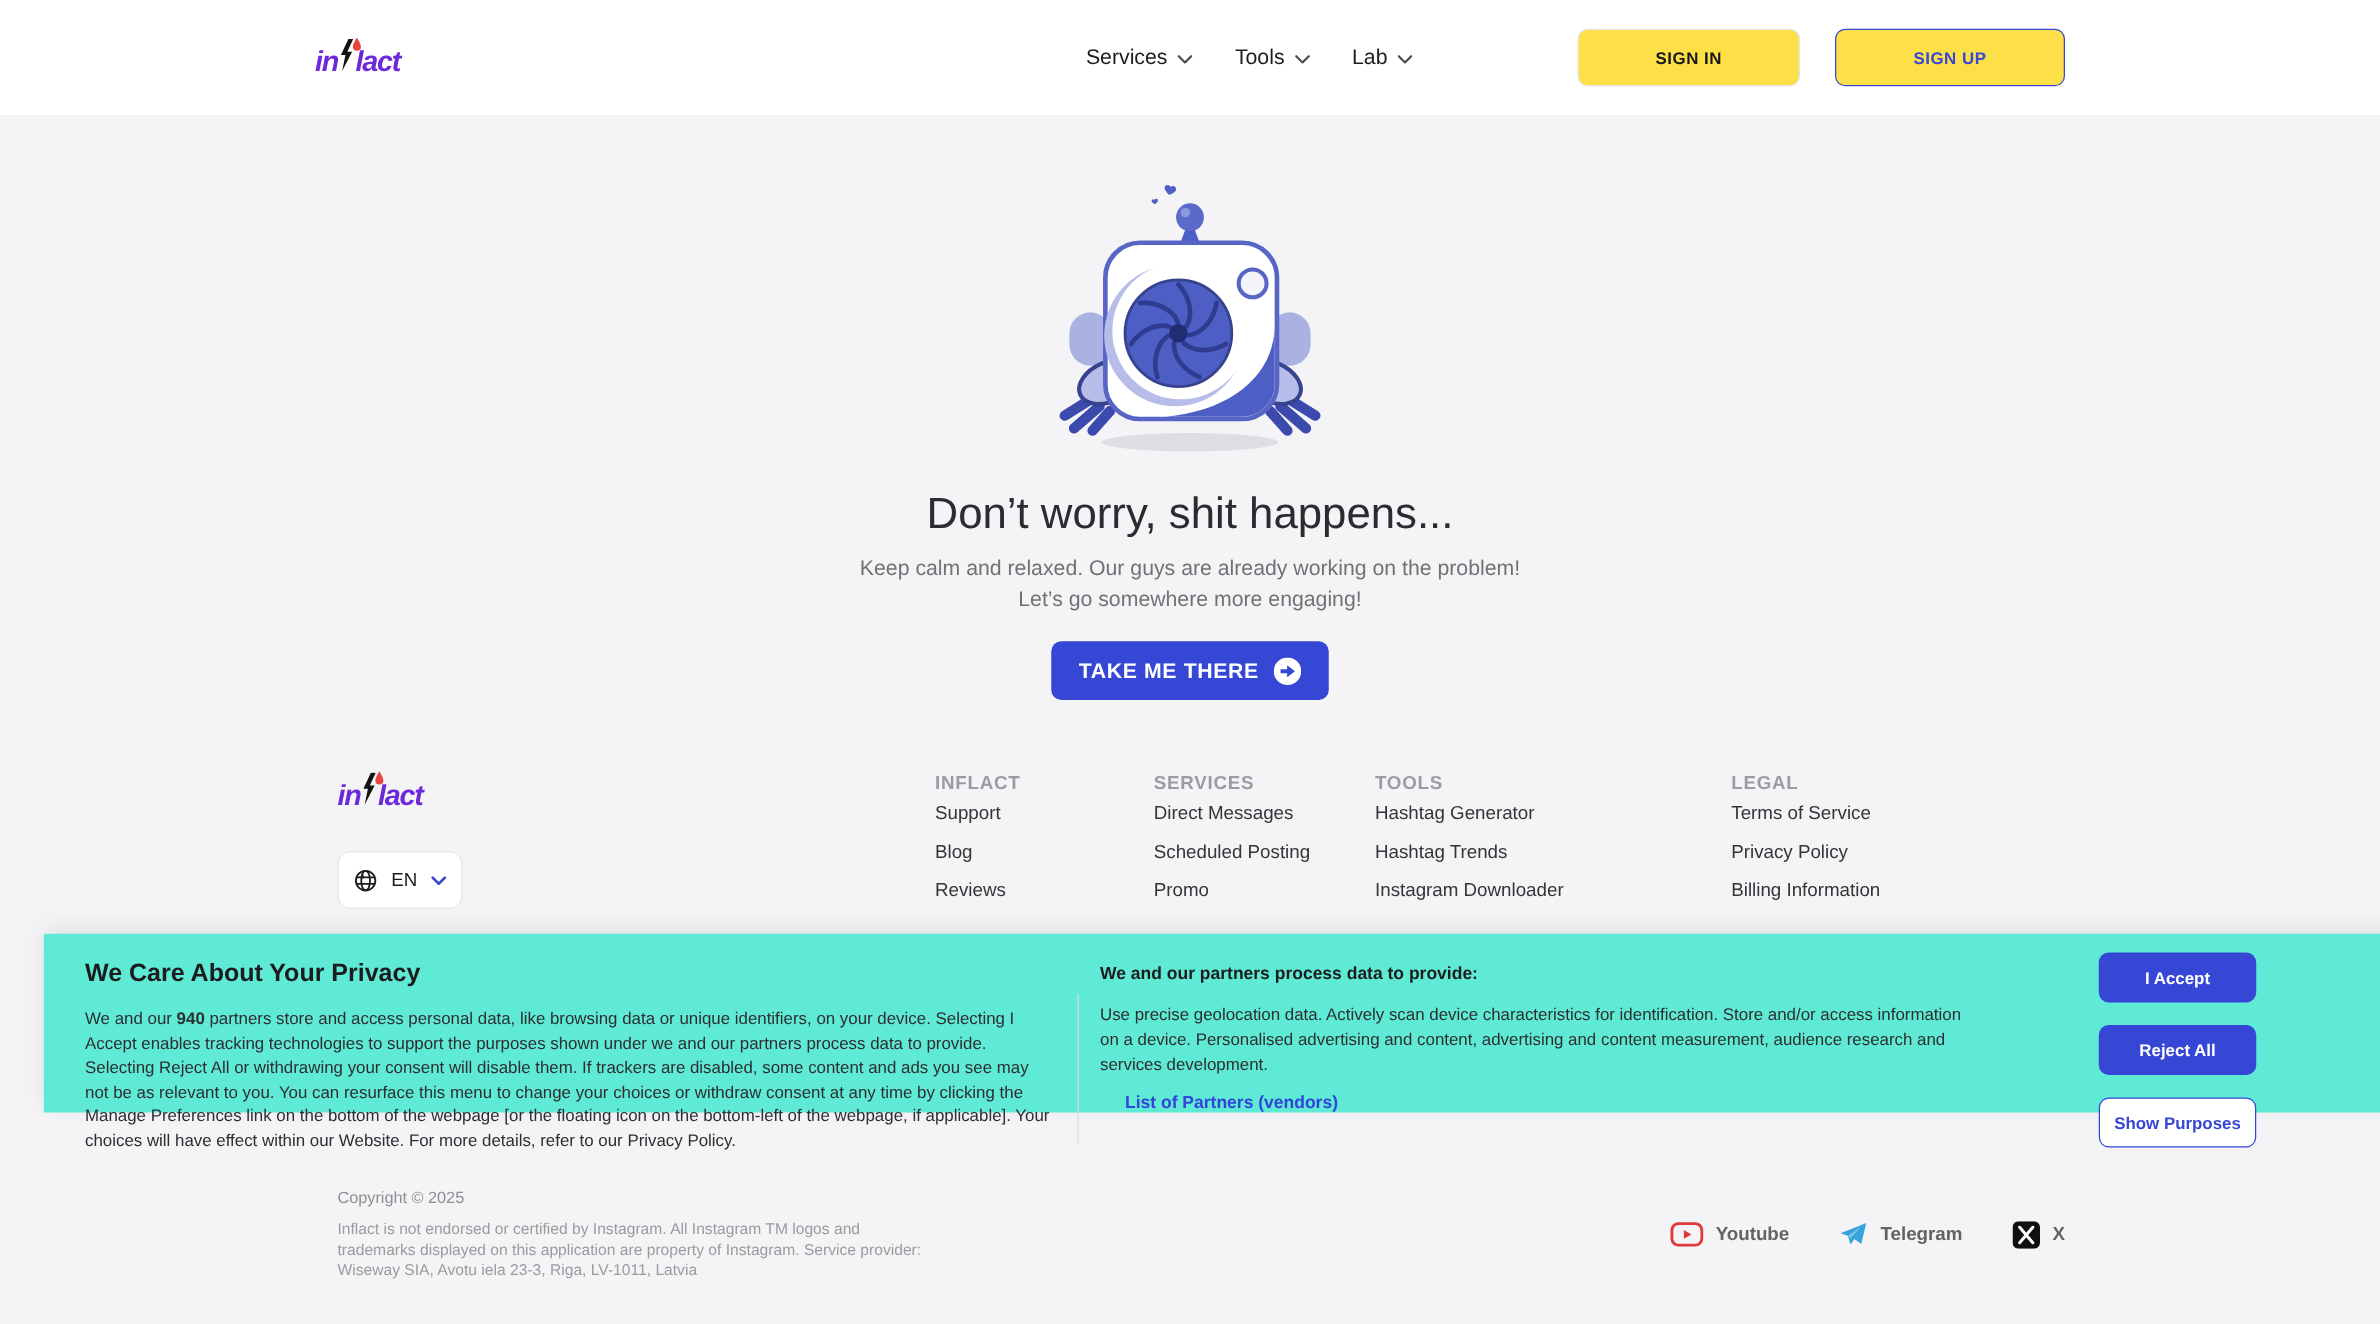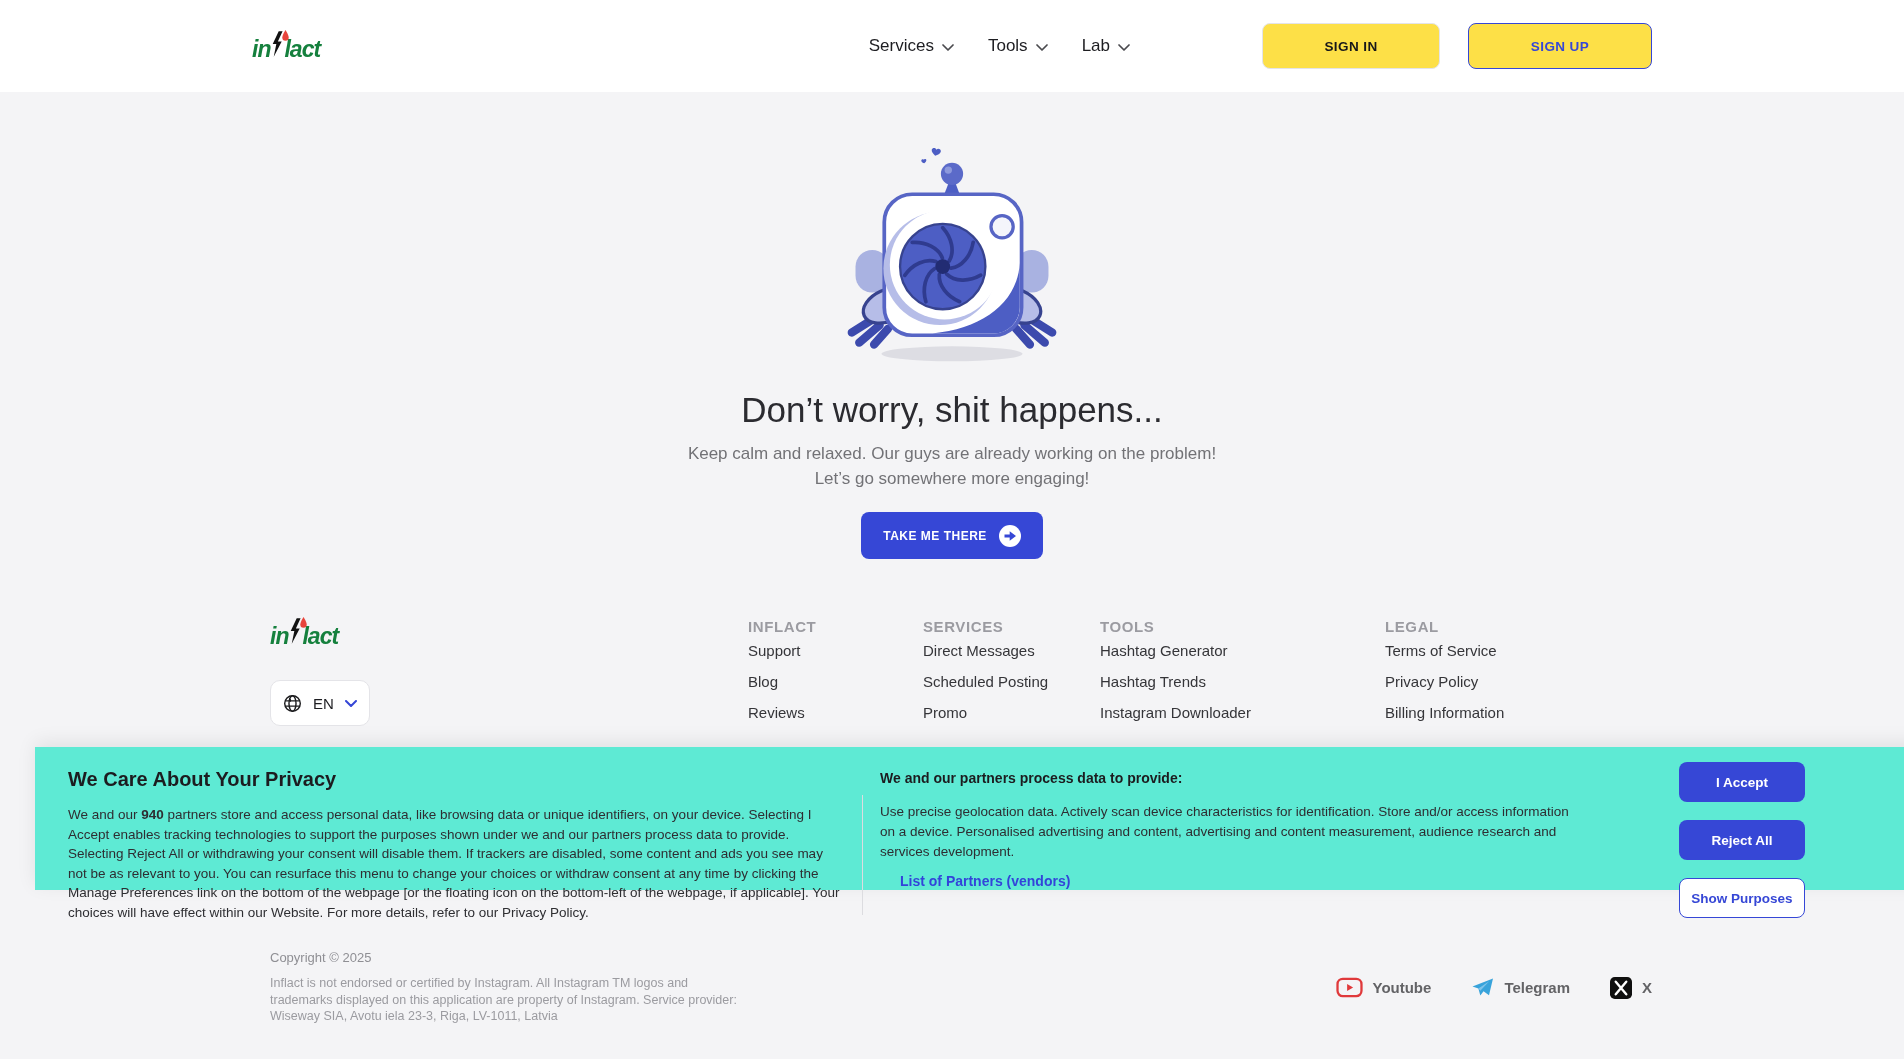--- a/index.html
+++ b/index.html
@@ -9,21 +9,21 @@
     background:#f4f4f6;
     font-family:"Liberation Sans", sans-serif;
     color:#2c2c30;
   }
   .container { position:relative; width:1400px; margin:0 auto; }
 
   
   .site-header { position:absolute; top:0; left:0; width:100%; height:92px; background:#ffffff; z-index:5; }
   .site-header .container { height:92px; display:flex; align-items:center; }
 
-  .logo { position:relative; display:inline-flex; align-items:flex-end; font-style:italic; font-weight:bold; font-size:23px; letter-spacing:-1px; color:#15803d; line-height:1; cursor:pointer;text-align:center; }
+  .logo { position:relative; display:inline-flex; align-items:flex-end; font-style:italic; font-weight:bold; font-size:23px; letter-spacing:-1px; color:#6d28d9; line-height:1; cursor:pointer;text-align:center; }
   .logo .bolt { display:inline-block; margin:0 1px; }
   .logo .drop { position:absolute; top:-9px; left:29px; }
 
   .main-nav { display:flex; align-items:center; gap:34px; margin-left:auto; }
   .nav-item { display:flex; align-items:center; gap:8px; font-size:17px; color:#1d1d21; cursor:pointer; }
   .chev { display:inline-block; }
 
   .btn-signin, .btn-signup {
     height:46px; border-radius:8px; font-size:13.5px; font-weight:bold; letter-spacing:.4px;
     background:#fde047; cursor:pointer; display:flex; align-items:center; justify-content:center;
@@ -32,21 +32,21 @@
   .btn-signup { width:184px; margin-left:28px; border:1.5px solid #3647d6; color:#3647d6; }
 
   
   .hero { position:absolute; top:92px; left:0; width:100%; text-align:center; }
   .hero-illustration { margin-top:54px; }
   .hero-title { margin-top:22px; font-size:35px; font-weight:normal; color:#2b2b30; }
   .hero-sub { margin-top:11px; font-size:17px; line-height:25px; color:#727276; }
   .btn-cta {
     margin-top:21px; display:inline-flex; align-items:center; gap:12px;
     height:47px; padding:0 22px; border:none; border-radius:8px; cursor:pointer;
-    background:#3647d6; color:#ffffff; font-size:12px; font-weight:bold; letter-spacing:.5px;
+    background:#3647d6; color:#ffffff; font-size:17px; font-weight:bold; letter-spacing:.5px;
     font-family:"Liberation Sans", sans-serif;
   }
 
   
   .footer-main { position:absolute; top:610px; left:50%; transform:translateX(-50%); width:1400px; height:170px; }
   .footer-brand { position:absolute; left:18px; top:8px; }
   .lang-select { margin-top:32px; width:100px; height:46px; background:#ffffff; border:1px solid #e4e4e8; border-radius:10px;
     display:flex; align-items:center; justify-content:center; gap:11px; cursor:pointer; }
   .lang-select .lang-code { font-size:15px; color:#1d1d21; }
 

